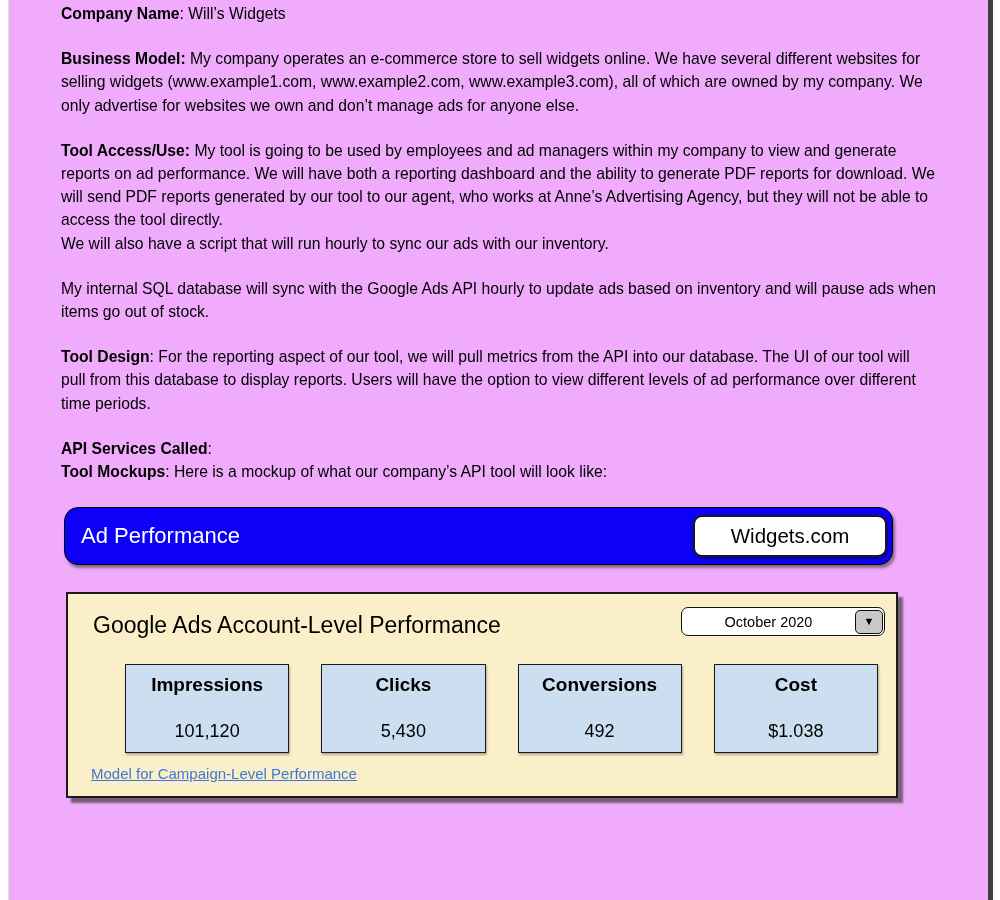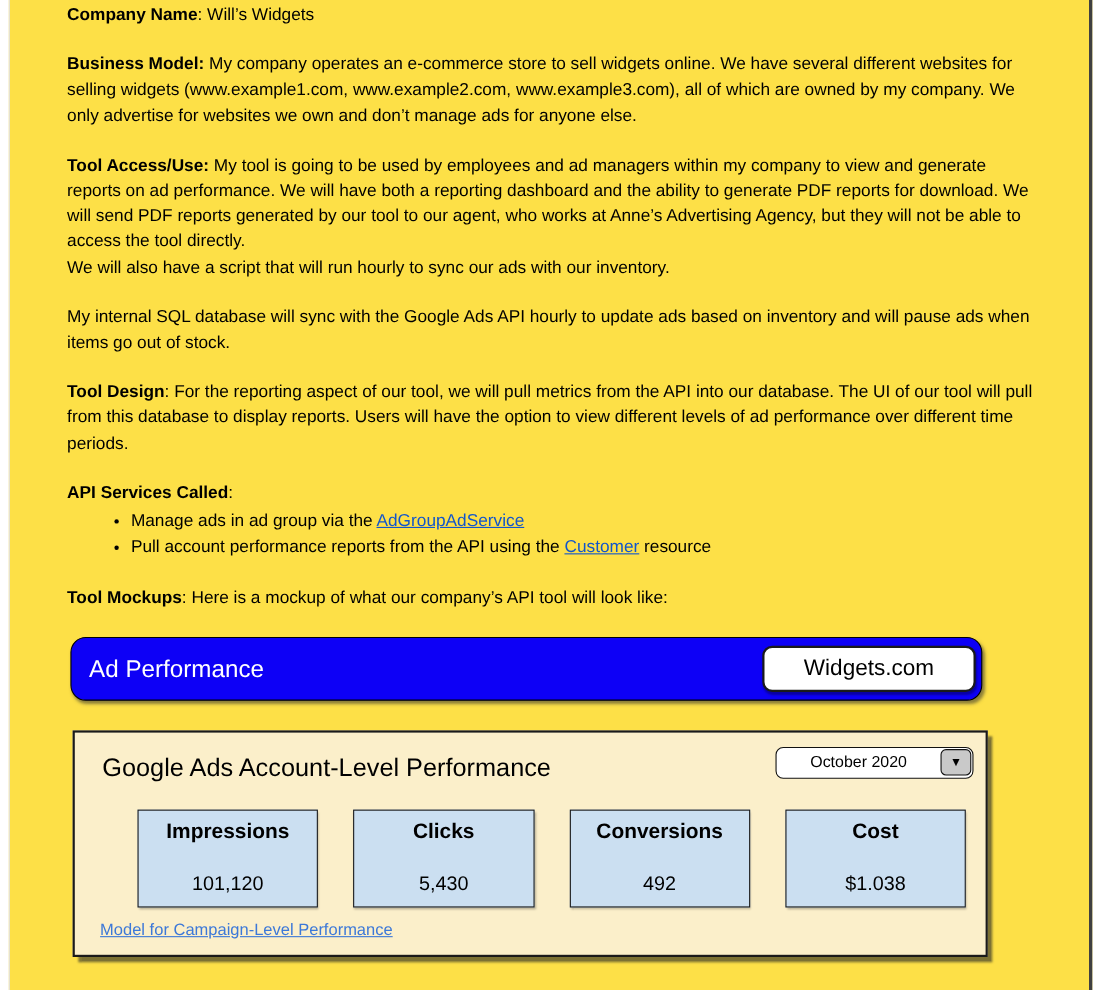--- a/index.html
+++ b/index.html
@@ -5,22 +5,22 @@
   html, body { margin: 0; padding: 0; }
   body {
     width: 1000px; height: 900px; overflow: hidden;
     background: #ffffff;
     font-family: "Liberation Sans", "DejaVu Sans", sans-serif;
     color: #000;
   }
   .canvas { position: relative; width: 1000px; height: 900px; background: #fff; }
   .page {
     position: absolute; left: 8px; top: 0; width: 985px; height: 900px;
-    border-left: 1px solid #e2e2e2; border-right: 3px solid #404040;
-    padding: 2px 50px 0 52px; box-sizing: border-box; background: #fde047;
+    border-left: 1px solid #e2e2e2; border-right: 5px solid #404040;
+    padding: 2px 50px 0 52px; box-sizing: border-box; background: #f0abfc;
   }
   
   .doc-body { font-size: 15.7px; line-height: 23.2px; }
   .doc-body p { margin: 0 0 22px 0; }
   .doc-body p.tight { margin-bottom: 0; }
   .doc-body b { font-weight: bold; }
   .doc-body ul { margin: 2px 0 22px 0; padding-left: 58px; }
   .doc-body li { line-height: 23.8px; }
   a.doclink { color: var(--doc-link, #1155cc); text-decoration: underline; cursor: pointer; }
   
@@ -47,21 +47,21 @@
     margin-top: 27px; margin-left: 5px;
     width: 832px; height: 206px; box-sizing: border-box;
     background: var(--panel-bg, #fbefca);
     border: 2px solid #1a1a1a;
     box-shadow: 5px 5px 2px rgba(45,45,38,0.62);
     padding: 14px 22px 0 25px;
   }
   .panel-title { margin: 2px 0 0 0; font-size: 23px; font-weight: normal; line-height: 30px; }
   .dropdown {
     position: absolute; top: 13px; right: 11px;
-    width: 180px; height: 29px; box-sizing: border-box;
+    width: 204px; height: 29px; box-sizing: border-box;
     background: #fff; border: 1.6px solid #111; border-radius: 7px;
     display: flex; align-items: center; justify-content: space-between;
     padding: 1px 1px 1px 0; cursor: pointer;
   }
   .dd-value { flex: 1; text-align: center; font-size: 14.5px; }
   .dd-btn {
     width: 28px; height: 24px; box-sizing: border-box;
     background: var(--dropdown-btn-bg, #c9c9c9);
     border: 1.6px solid #111; border-radius: 5px;
     display: flex; align-items: center; justify-content: center;
@@ -91,24 +91,20 @@
 <div class="canvas">
   <div class="page">
 
     <div class="doc-body">
         <p><b>Company Name</b><span>: Will’s Widgets</span></p>
         <p><b>Business Model:</b><span> My company operates an e-commerce store to sell widgets online. We have several different websites for selling widgets (www.example1.com, www.example2.com, www.example3.com), all of which are owned by my company. We only advertise for websites we own and don’t manage ads for anyone else.</span></p>
         <p><b>Tool Access/Use:</b><span> My tool is going to be used by employees and ad managers within my company to view and generate reports on ad performance. We will have both a reporting dashboard and the ability to generate PDF reports for download. We will send PDF reports generated by our tool to our agent, who works at Anne’s Advertising Agency, but they will not be able to access the tool directly.</span><br><span>We will also have a script that will run hourly to sync our ads with our inventory.</span></p>
         <p><span>My internal SQL database will sync with the Google Ads API hourly to update ads based on inventory and will pause ads when items go out of stock.</span></p>
         <p><b>Tool Design</b><span>: For the reporting aspect of our tool, we will pull metrics from the API into our database. The UI of our tool will pull from this database to display reports. Users will have the option to view different levels of ad performance over different time periods.</span></p>
         <p class="tight"><b>API Services Called</b><span>:</span></p>
-        <ul>
-          <li><span>Manage ads in ad group via the </span><a class="doclink" href="#">AdGroupAdService</a></li>
-          <li><span>Pull account performance reports from the API using the </span><a class="doclink" href="#">Customer</a><span> resource</span></li>
-        </ul>
         <p><b>Tool Mockups</b><span>: Here is a mockup of what our company’s API tool will look like:</span></p>
       </div>
 
     <div>
 
       <div class="appbar">
         <span class="appbar-title">Ad Performance</span>
         <button class="site-btn">Widgets.com</button>
       </div>
 

